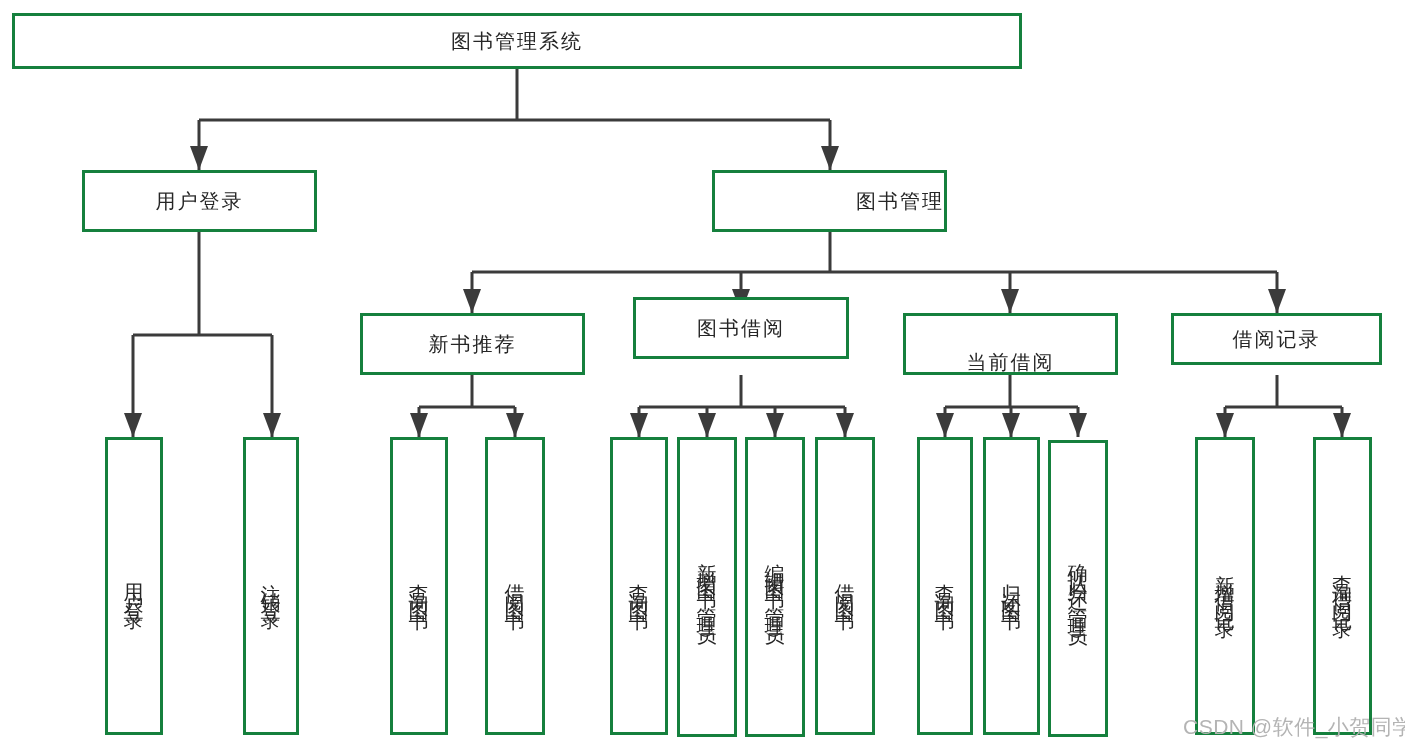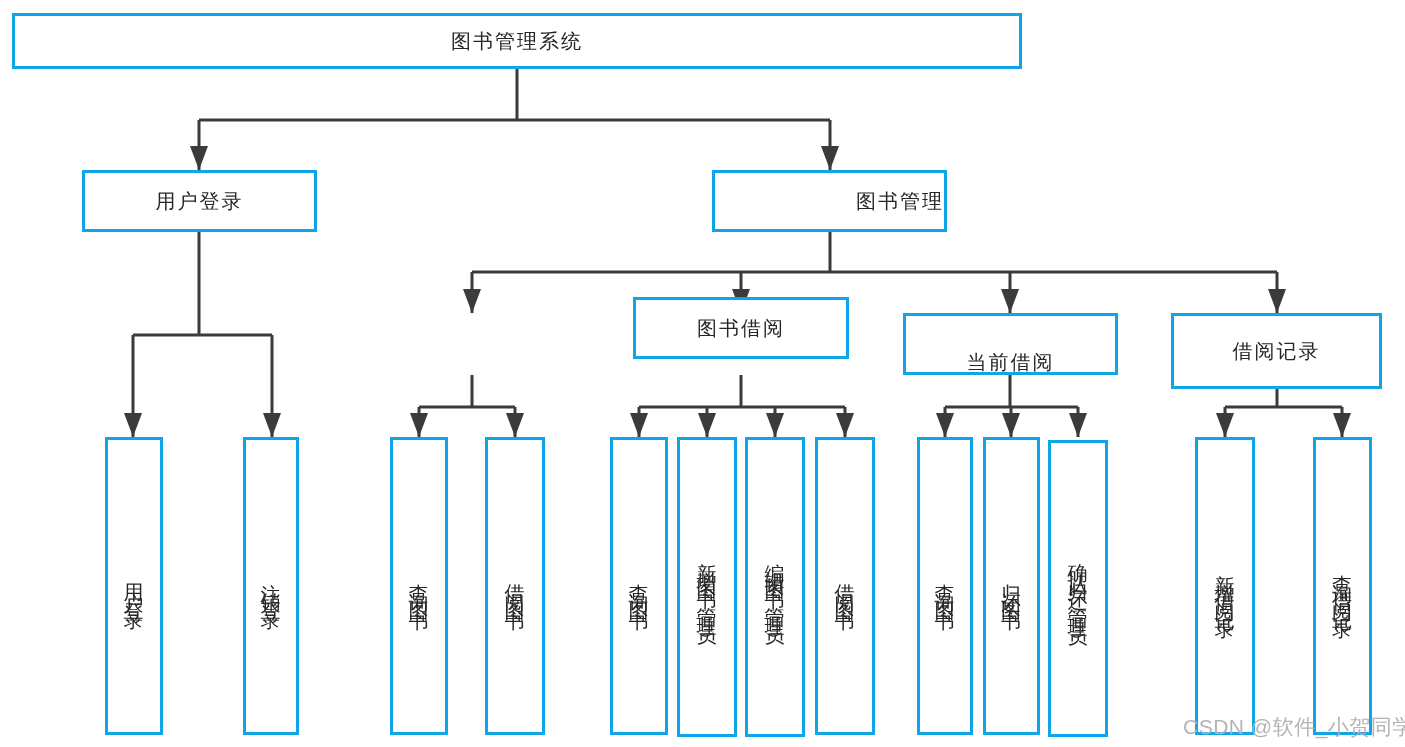--- a/index.html
+++ b/index.html
@@ -8,21 +8,21 @@
     position:relative;
     width:1405px;height:747px;
     background:#ffffff;
     overflow:hidden;
   }
   .wires{position:absolute;left:0;top:0;width:1405px;height:747px;}
   .wires path{stroke:#3b3b3b;stroke-width:3;fill:none;}
   .wires polygon{fill:#3b3b3b;stroke:none;}
   .node{
     position:absolute;box-sizing:border-box;
-    border:3px solid #0ea5e9;background:#ffffff;
+    border:3px solid #15803d;background:#ffffff;
     display:flex;align-items:center;justify-content:center;
     font-size:20px;color:#262626;letter-spacing:2px;
     line-height:1;
   }
   .node.v span{
     writing-mode:vertical-rl;
     letter-spacing:9px;
     font-size:20px;
   }
   .watermark{
@@ -77,27 +77,30 @@
     <span>图书管理系统</span>
   </div>
 
   <div class="node" style="left:82px;top:170px;width:235px;height:62px;">
     <span>用户登录</span>
   </div>
   <div class="node" style="left:712px;top:170px;width:235px;height:62px;justify-content:flex-end;">
     <span>图书管理</span>
   </div>
 
+  <div class="node" style="left:360px;top:313px;width:225px;height:62px;">
+    <span>新书推荐</span>
+  </div>
   <div class="node" style="left:633px;top:297px;width:216px;height:62px;">
     <span>图书借阅</span>
   </div>
   <div class="node" style="left:903px;top:313px;width:215px;height:62px;align-items:flex-end;">
     <span>当前借阅</span>
   </div>
-  <div class="node" style="left:1171px;top:313px;width:211px;height:76px;">
+  <div class="node" style="left:1171px;top:313px;width:211px;height:52px;">
     <span>借阅记录</span>
   </div>
 
   <div class="node v" style="left:105px;top:437px;width:58px;height:298px;">
     <span>用户登录</span>
   </div>
   <div class="node v" style="left:243px;top:437px;width:56px;height:298px;">
     <span>注销登录</span>
   </div>
 

